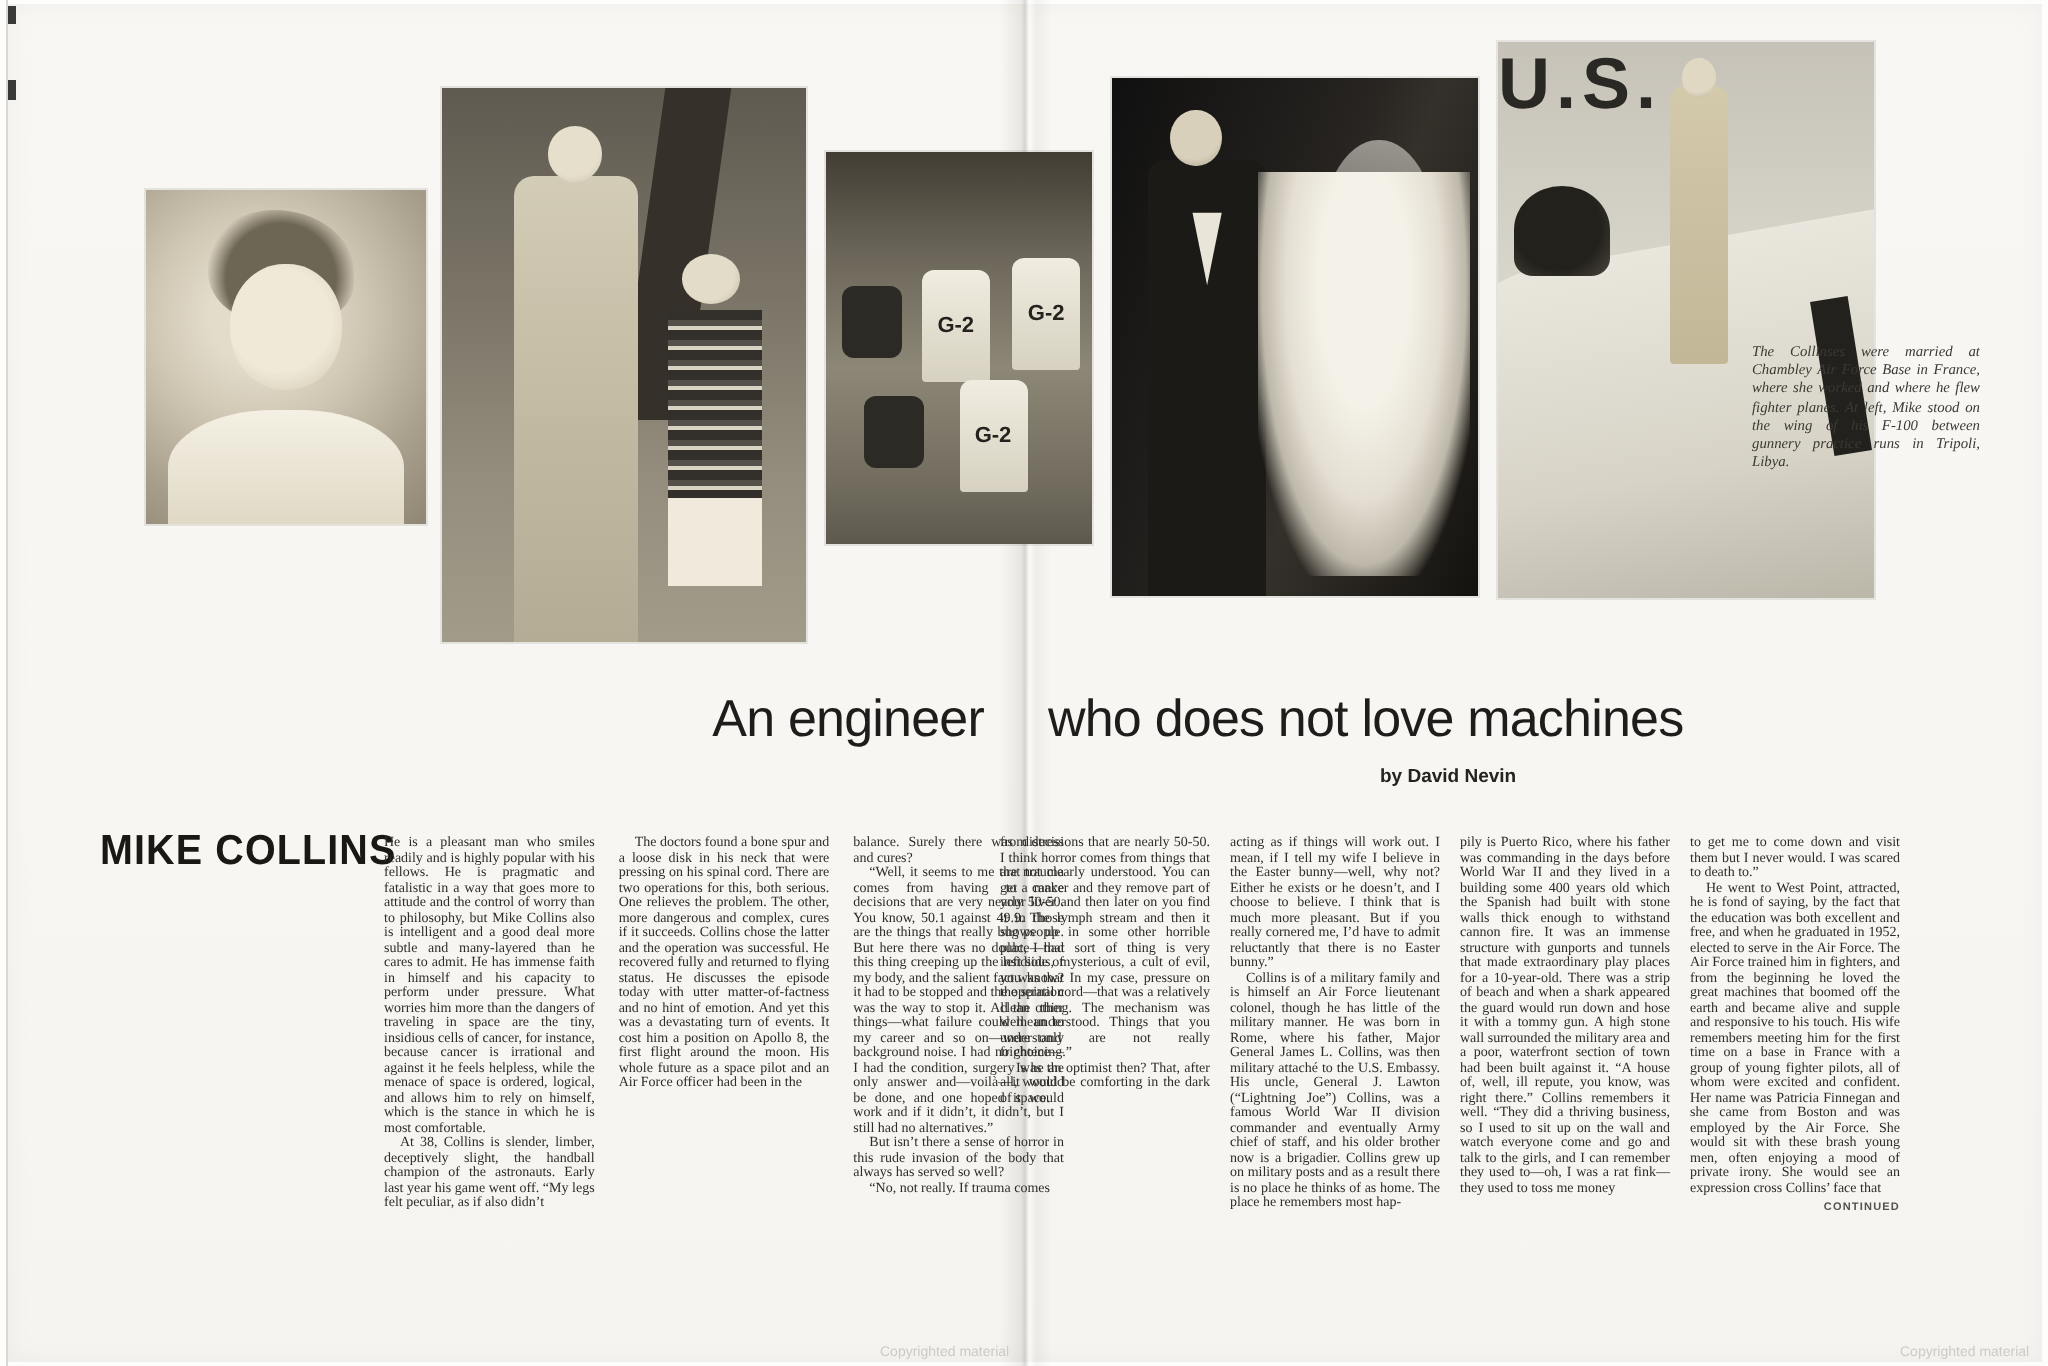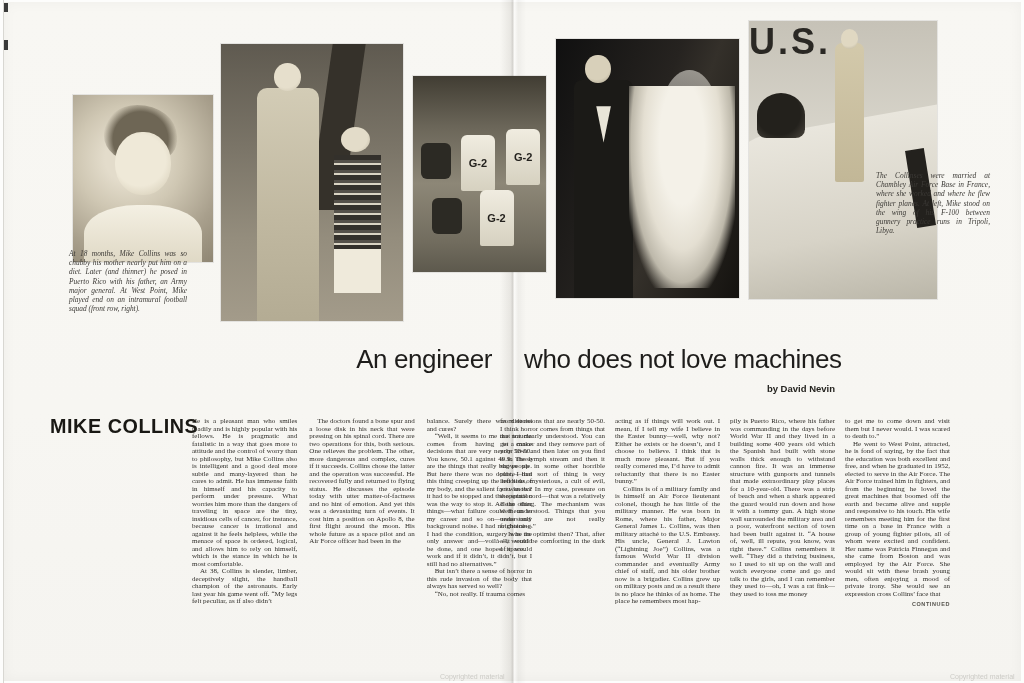--- a/index.html
+++ b/index.html
@@ -74,21 +74,21 @@
   
   .caption{position:absolute;font-style:italic;font-size:7.4px;line-height:9.2px;
     color:#3b3935;text-align:justify;}
   .cap-left{left:69px;top:249px;width:118px;}
   .cap-right{left:876px;top:171px;width:114px;}
   
   .headline{position:absolute;margin:0;font-family:"Liberation Sans",sans-serif;font-weight:400;
     font-size:26px;letter-spacing:-0.4px;color:#1e1d1b;white-space:nowrap;}
   .hl-left{left:340px;top:344px;width:152px;text-align:right;}
   .hl-right{left:524px;top:344px;}
-  .byline{position:absolute;left:690px;top:383px;width:145px;text-align:right;
+  .byline{position:absolute;left:690px;top:383px;width:145px;
     font-family:"Liberation Sans",sans-serif;font-weight:700;font-size:9.5px;color:#24231f;}
   .kicker{position:absolute;left:50px;top:414px;margin:0;font-family:"Liberation Sans",sans-serif;
     font-weight:700;font-size:21px;letter-spacing:0.6px;color:#191814;
     transform:scaleX(0.94);transform-origin:left top;white-space:nowrap;}
   
   .cols{position:absolute;top:418px;display:flex;}
   .cols-left{left:173px;width:340px;gap:12px;margin-left:19px;}
   .cols-right{left:500px;width:450px;gap:10px;}
   .col{flex:1 1 0;min-width:0;}
   .col p{margin:0;font-size:7px;line-height:7.5px;text-align:justify;color:#2e2c28;}
@@ -109,21 +109,20 @@
   <div class="edge-left"></div>
   <div class="tick t1"></div>
   <div class="tick t2"></div>
   <div class="gutter"></div>
 
   <figure class="photo ph-baby">
     <i class="hair"></i>
     <i class="face"></i>
     <i class="gown"></i>
   </figure>
-  <div class="caption cap-left">At 18 months, Mike Collins was so chubby his mother nearly put him on a diet. Later (and thinner) he posed in Puerto Rico with his father, an Army major general. At West Point, Mike played end on an intramural football squad (front row, right).</div>
 
   <figure class="photo ph-father">
     <i class="beam"></i>
     <i class="dad"></i>
     <i class="dad-head"></i>
     <i class="boy"></i>
     <i class="boy-head"></i>
     <i class="shorts"></i>
   </figure>
 

